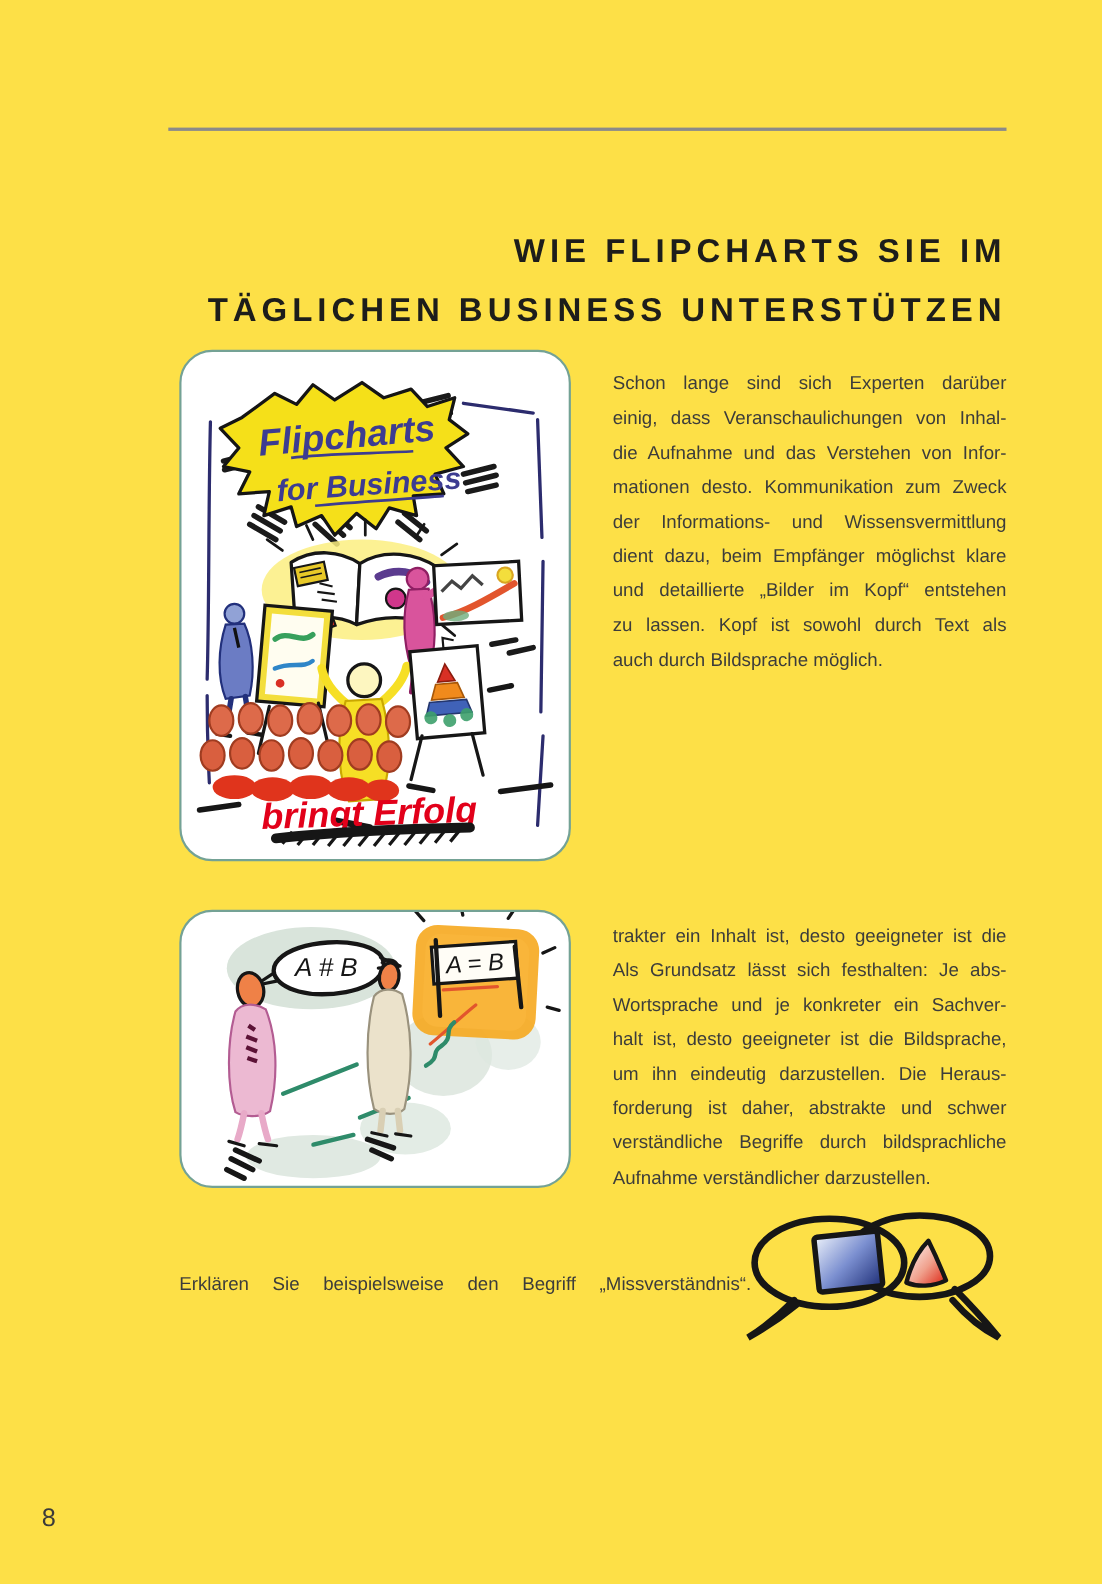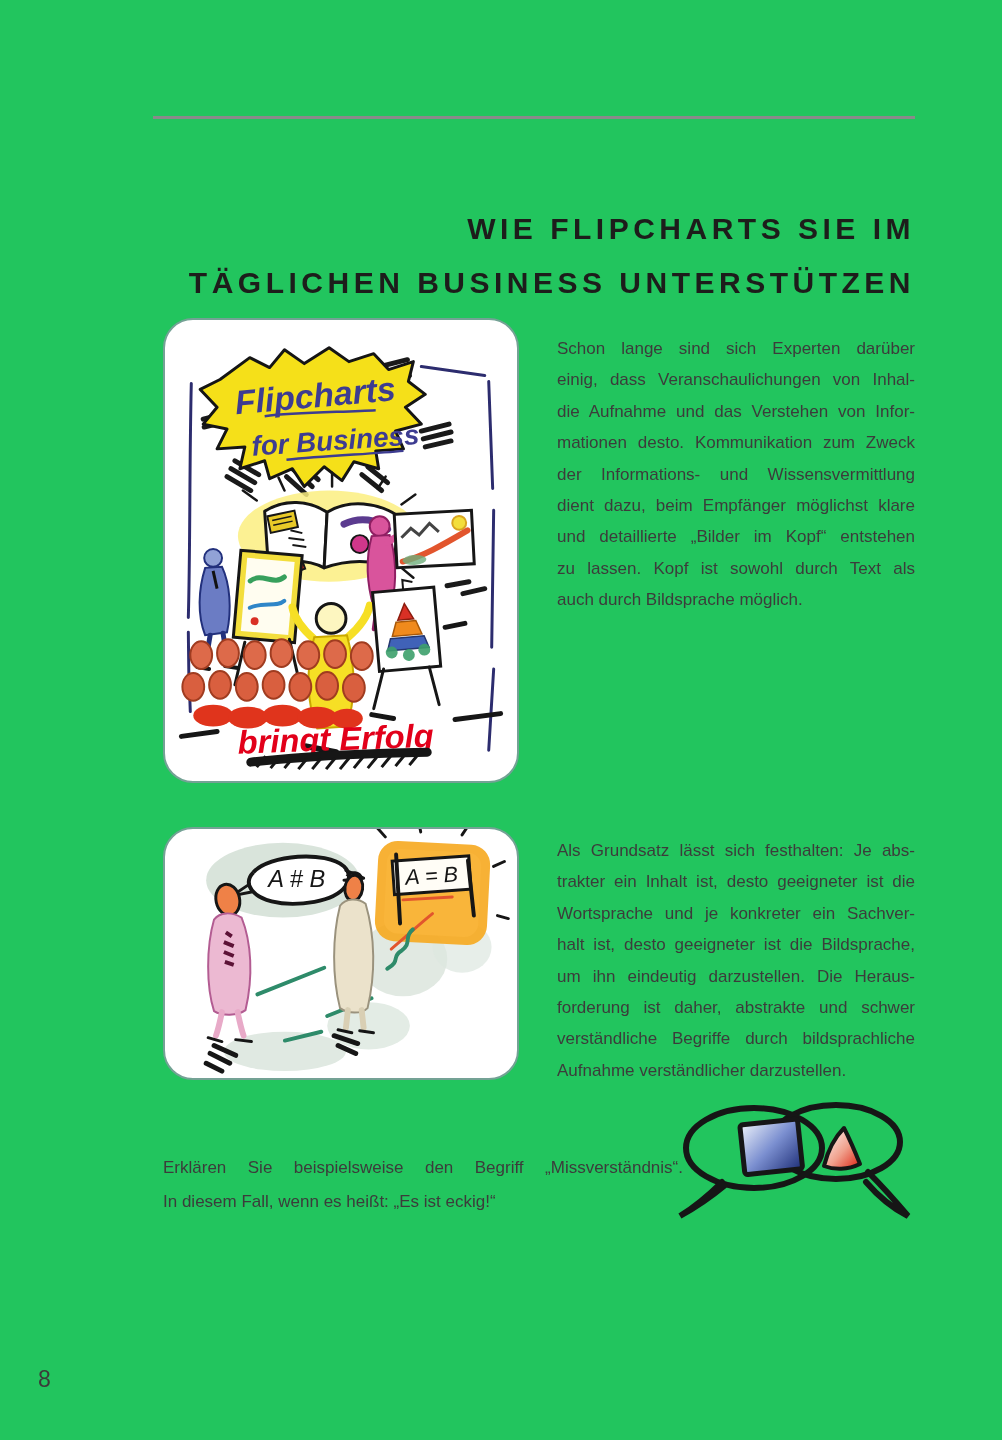--- a/index.html
+++ b/index.html
@@ -1,18 +1,18 @@
 <!DOCTYPE html>
 <html lang="de"><head>
 <meta charset="utf-8">
 <style>
   html,body{margin:0;padding:0;background:#ffffff;}
   #page{
     position:relative;width:1002px;height:1440px;margin:0 auto;
-    background:#22c55e;overflow:hidden;
+    background:#fde047;overflow:hidden;
     font-family:"Liberation Sans","DejaVu Sans",sans-serif;
     color:#3c3c3b;
   }
   .rule{position:absolute;left:153px;top:116px;width:762px;height:3px;background:#8a8a8a;}
   .heading{
     position:absolute;right:87px;top:202px;text-align:right;
     font-weight:bold;font-size:30px;letter-spacing:4.5px;line-height:54px;
     color:#1d1d1b;white-space:nowrap;
   }
   .figure-box{
@@ -242,33 +242,32 @@
         <path d="M183 48 C187 42 196 44 198 50" stroke="#161616" stroke-width="3" fill="none"></path>
         <path d="M176 78 C168 110 168 150 176 182 C184 188 198 188 204 182 C212 148 212 110 202 76 C194 70 182 70 176 78 Z" fill="#ebe2cb" stroke="#9a927d" stroke-width="2"></path>
         <path d="M184 184 L182 202 M198 184 L200 202" stroke="#d9cfb4" stroke-width="6" stroke-linecap="round"></path>
         <path d="M174 204 l14 3 M196 205 l14 2" stroke="#161616" stroke-width="3" stroke-linecap="round"></path>
         <path d="M170 210 l24 8 m-20 2 l18 8" stroke="#161616" stroke-width="5" fill="none" stroke-linecap="round"></path>
       </g>
     </svg>
   </div>
 
   <div class="para" id="principle-para">
+      <div class="jline">trakter ein Inhalt ist, desto geeigneter ist die</div>
       <div class="jline">Als Grundsatz lässt sich festhalten: Je abs-</div>
-      <div class="jline">trakter ein Inhalt ist, desto geeigneter ist die</div>
       <div class="jline">Wortsprache und je konkreter ein Sachver-</div>
       <div class="jline">halt ist, desto geeigneter ist die Bildsprache,</div>
       <div class="jline">um ihn eindeutig darzustellen. Die Heraus-</div>
       <div class="jline">forderung ist daher, abstrakte und schwer</div>
       <div class="jline">verständliche Begriffe durch bildsprachliche</div>
       <div class="jline jlast">Aufnahme verständlicher darzustellen.</div>
     </div>
 
   <div id="example-para">
       <div class="jline">Erklären Sie beispielsweise den Begriff „Missverständnis“.</div>
-      <div class="jline jlast">In diesem Fall, wenn es heißt: „Es ist eckig!“</div>
     </div>
 
   <div id="bubbles-art">
     <svg viewBox="0 0 248 152">
       <defs>
         <linearGradient id="gBlue" x1="0" y1="0" x2="1" y2="1">
           <stop offset="0" stop-color="#eef3fb"></stop>
             <stop offset="0.5" stop-color="#7b8fd0"></stop>
             <stop offset="1" stop-color="#1d2d76"></stop>
         </linearGradient>

